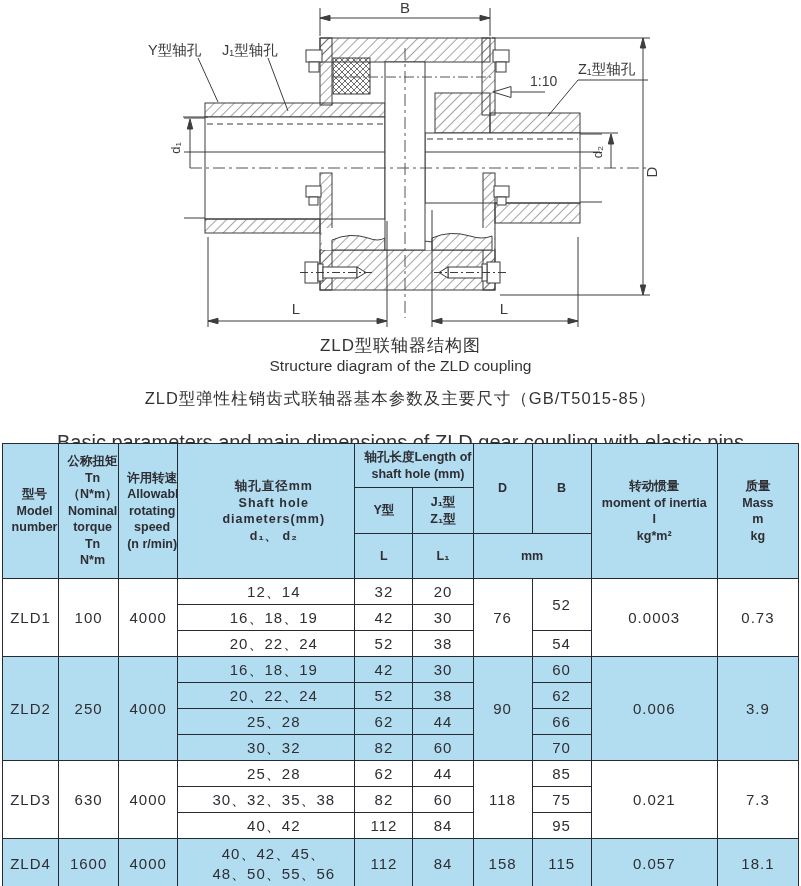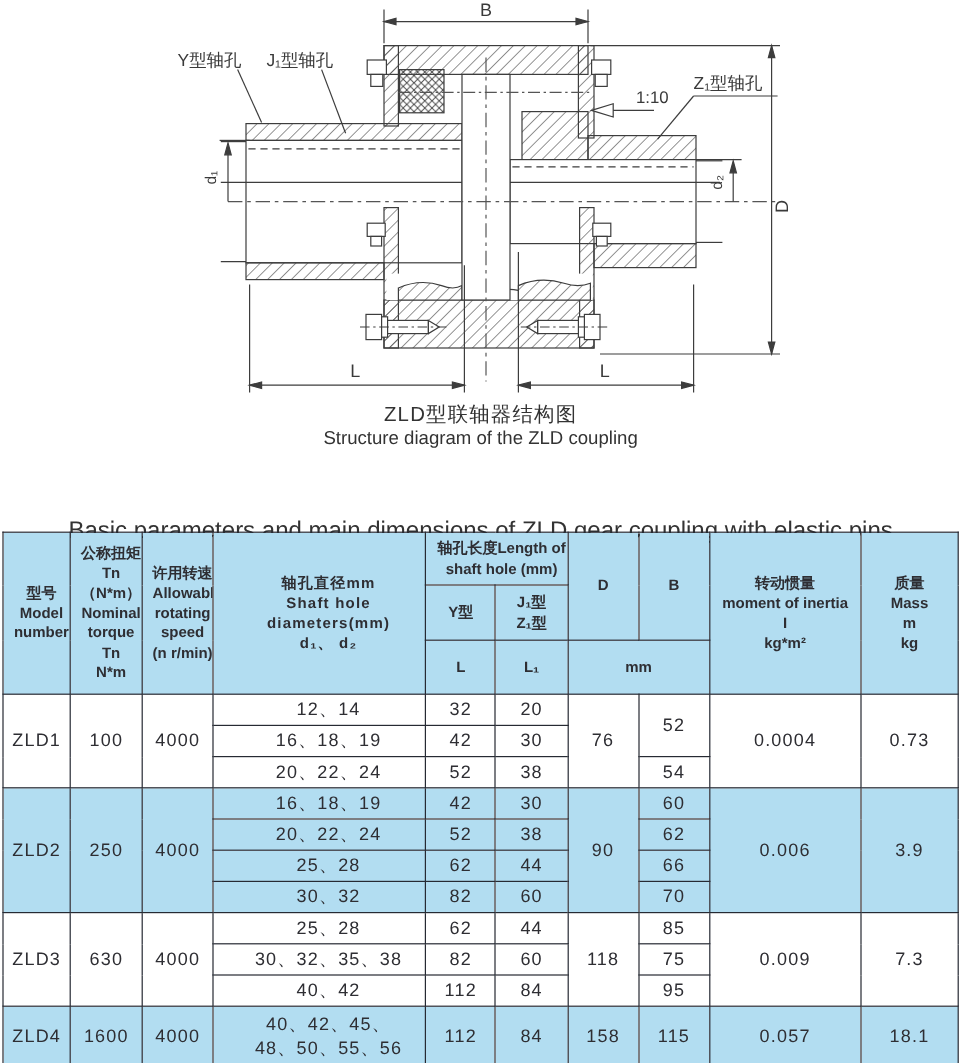--- a/index.html
+++ b/index.html
@@ -159,20 +159,21 @@
       <text x="180" y="148" font-size="13" transform="rotate(-90 180 148)" text-anchor="middle">d₁</text>
       <text x="602" y="152" font-size="13" transform="rotate(-90 602 152)" text-anchor="middle">d₂</text>
       <text x="657" y="172" transform="rotate(-90 657 172)" text-anchor="middle">D</text>
       <text x="296" y="314" text-anchor="middle">L</text>
       <text x="504" y="314" text-anchor="middle">L</text>
     </g>
   </svg>
 
   <div class="cap" id="cap-en-title">Structure diagram of the ZLD coupling</div>
   <div class="cap" id="cap-zh-title">ZLD型联轴器结构图</div>
+  <div class="cap" id="cap-zh-sub">ZLD型弹性柱销齿式联轴器基本参数及主要尺寸（GB/T5015-85）</div>
   <div class="cap" id="cap-en-sub">Basic parameters and main dimensions of ZLD gear coupling with elastic pins（GB/T5015-85）</div>
 
   <table class="params">
     <colgroup>
       <col style="width:56px">
         <col style="width:60px">
         <col style="width:59px">
       <col style="width:177px">
         <col style="width:58px">
         <col style="width:60px">
@@ -227,21 +228,21 @@
 
       <tr>
         <td rowspan="3">ZLD1</td>
         <td rowspan="3">100</td>
         <td rowspan="3">4000</td>
         <td class="holes">12、14</td>
         <td>32</td>
         <td>20</td>
         <td rowspan="3">76</td>
         <td rowspan="2">52</td>
-        <td rowspan="3">0.0004</td>
+        <td rowspan="3">0.0003</td>
         <td rowspan="3">0.73</td>
       </tr>
       <tr>
         <td class="holes">16、18、19</td>
         <td>42</td>
         <td>30</td>
       </tr>
       <tr>
         <td class="holes">20、22、24</td>
         <td>52</td>
@@ -282,21 +283,21 @@
 
       <tr>
         <td rowspan="3">ZLD3</td>
         <td rowspan="3">630</td>
         <td rowspan="3">4000</td>
         <td class="holes">25、28</td>
         <td>62</td>
         <td>44</td>
         <td rowspan="3">118</td>
         <td>85</td>
-        <td rowspan="3">0.009</td>
+        <td rowspan="3">0.021</td>
         <td rowspan="3">7.3</td>
       </tr>
       <tr>
         <td class="holes">30、32、35、38</td>
         <td>82</td>
         <td>60</td>
         <td>75</td>
       </tr>
       <tr>
         <td class="holes">40、42</td>

